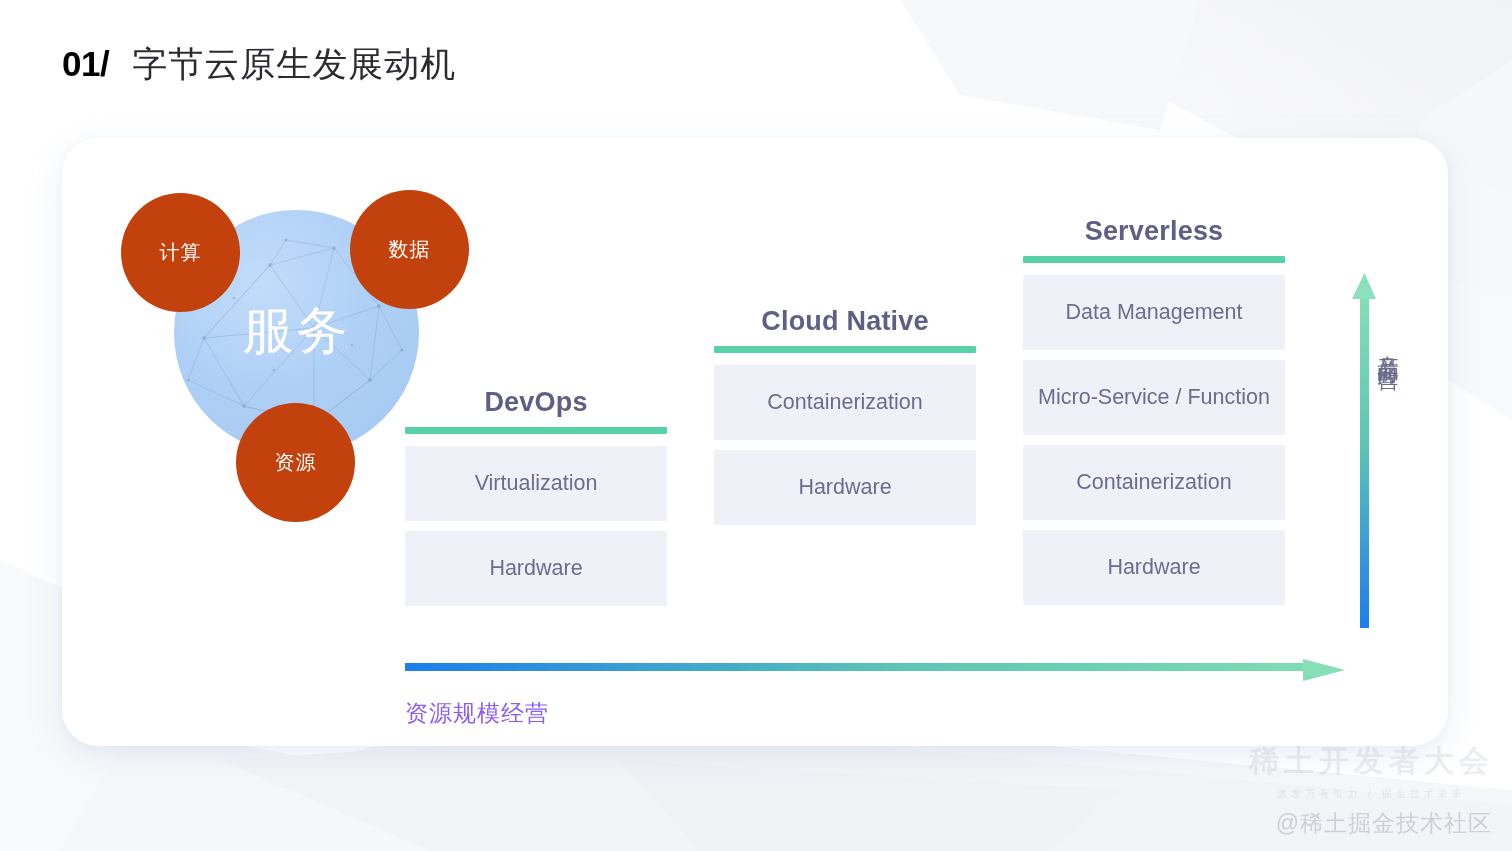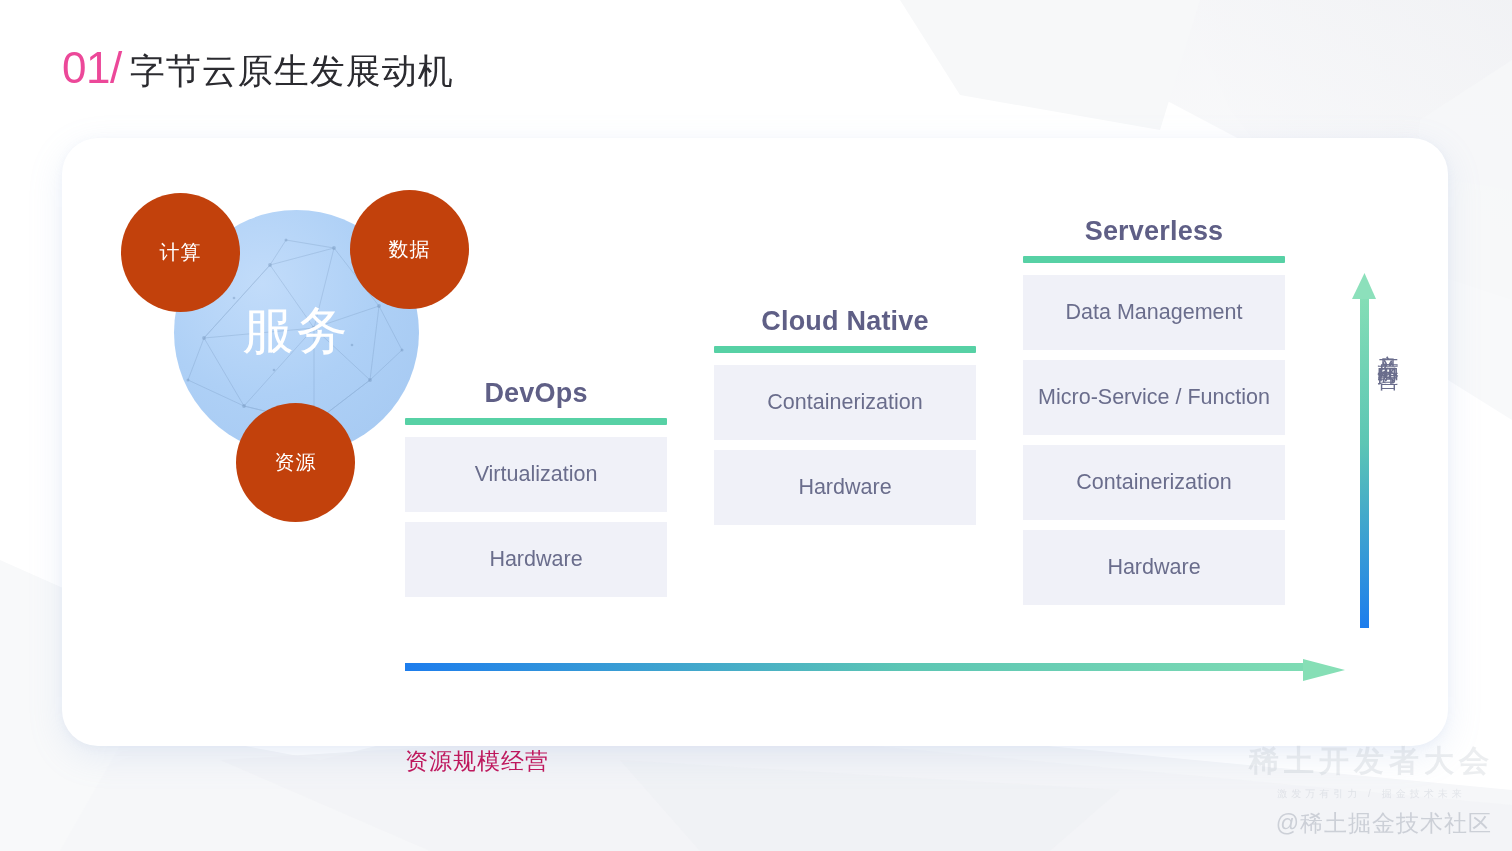--- a/index.html
+++ b/index.html
@@ -26,29 +26,29 @@
   
   #slide-title {
     position: absolute;
     left: 62px;
     top: 46px;
     z-index: 5;
     white-space: nowrap;
     line-height: 1;
   }
   #slide-title .num {
-    font-size: 44px;
-    font-weight: normal;
-    color: #ec4899;
+    font-size: 35px;
+    font-weight: bold;
+    color: #000000;
     letter-spacing: -0.5px;
   }
   #slide-title .txt {
     font-size: 35px;
     color: #2b2b30;
-    margin-left: 8px;
+    margin-left: 23px;
     letter-spacing: 1px;
   }
 
   
   #content-card {
     position: absolute;
     left: 62px;
     top: 138px;
     width: 1386px;
     height: 608px;
@@ -110,21 +110,21 @@
   }
   #bubble-compute { left: 9px;   top: 35px; }
   #bubble-data    { left: 238px; top: 32px; }
   #bubble-res     { left: 124px; top: 245px; }
 
   
   .stack-col {
     position: absolute;
     width: 262px;
   }
-  #col-devops     { left: 343px; top: 240px; }
+  #col-devops     { left: 343px; top: 249px; }
   #col-cloudnative{ left: 652px; top: 168px; }
   #col-serverless { left: 961px; top: 78px; }
 
   .col-title {
     text-align: center;
     font-size: 27px;
     font-weight: bold;
     color: #5f5f86;
     letter-spacing: 0.2px;
     margin-bottom: 9px;
@@ -157,23 +157,22 @@
     left: 343px;
     top: 521px;
     width: 940px;
     height: 22px;
   }
   #x-axis-label {
     position: absolute;
     left: 343px;
     top: 560px;
     font-size: 23px;
-    color: #be185d;
+    color: #8b5cf6;
     letter-spacing: 1px;
-    margin-top: 48px;
   }
   #y-axis-arrow {
     position: absolute;
     left: 1290px;
     top: 135px;
     width: 24px;
     height: 355px;
   }
   #y-axis-label {
     position: absolute;

